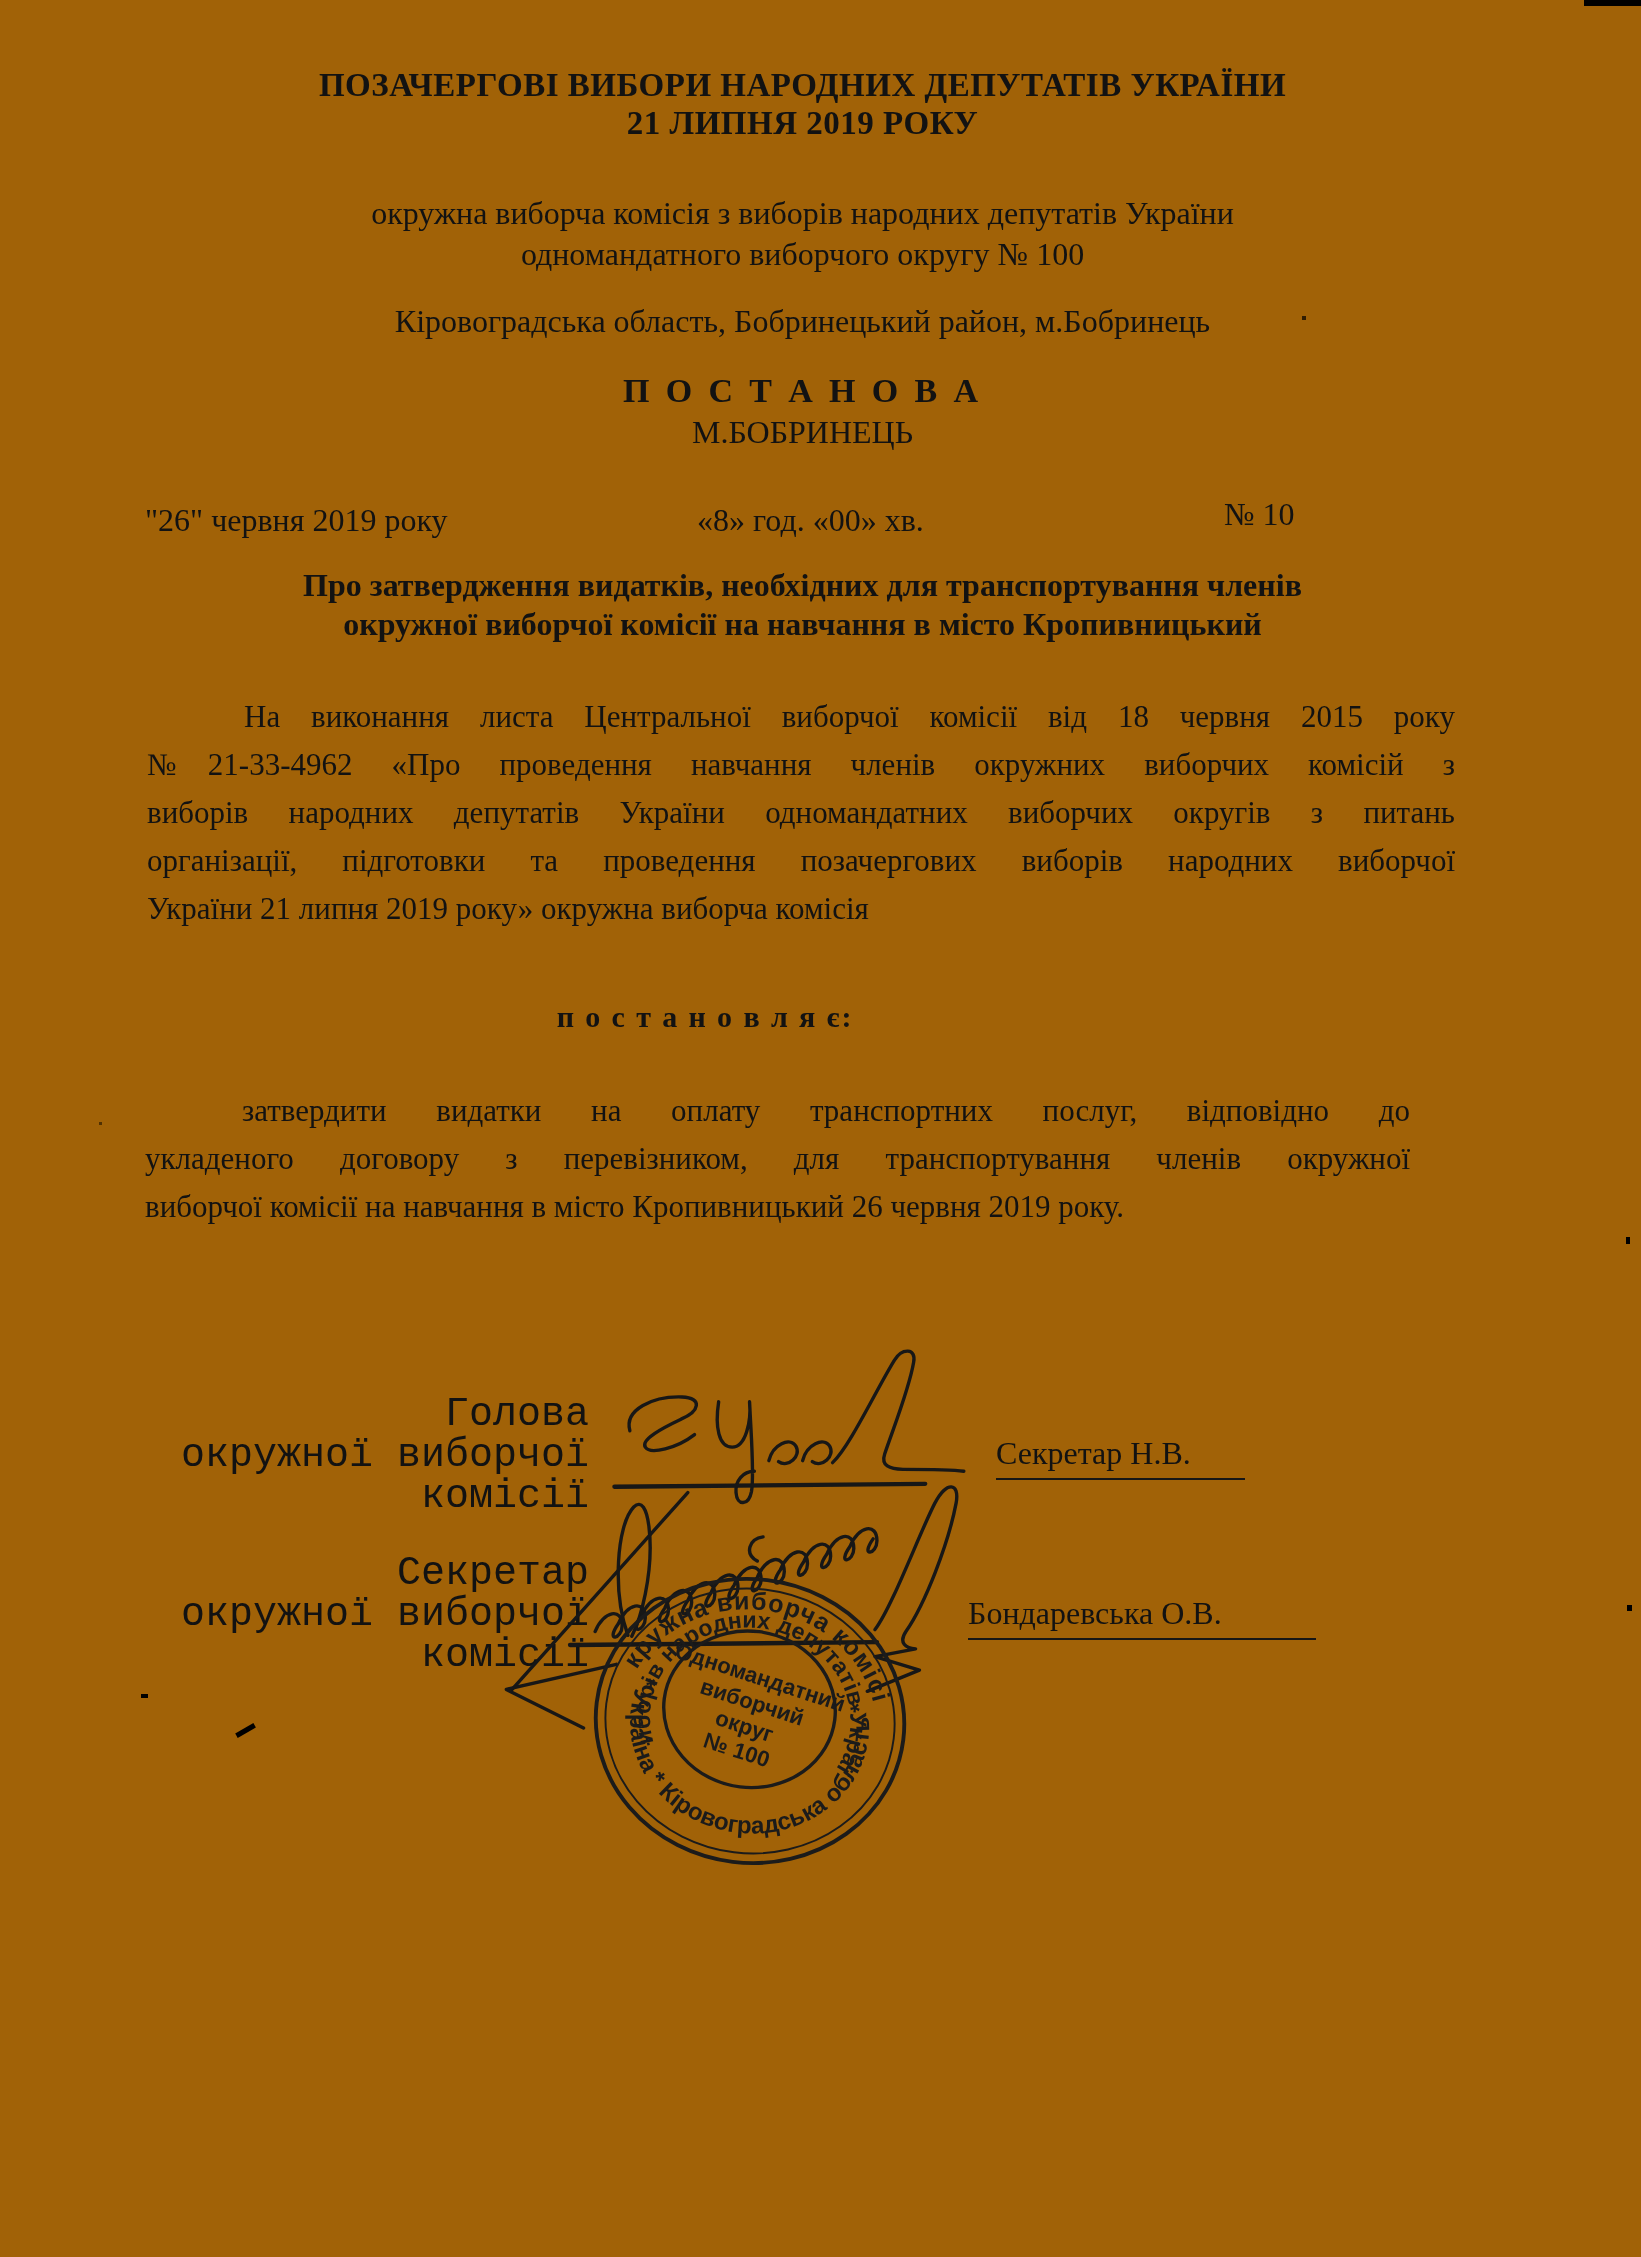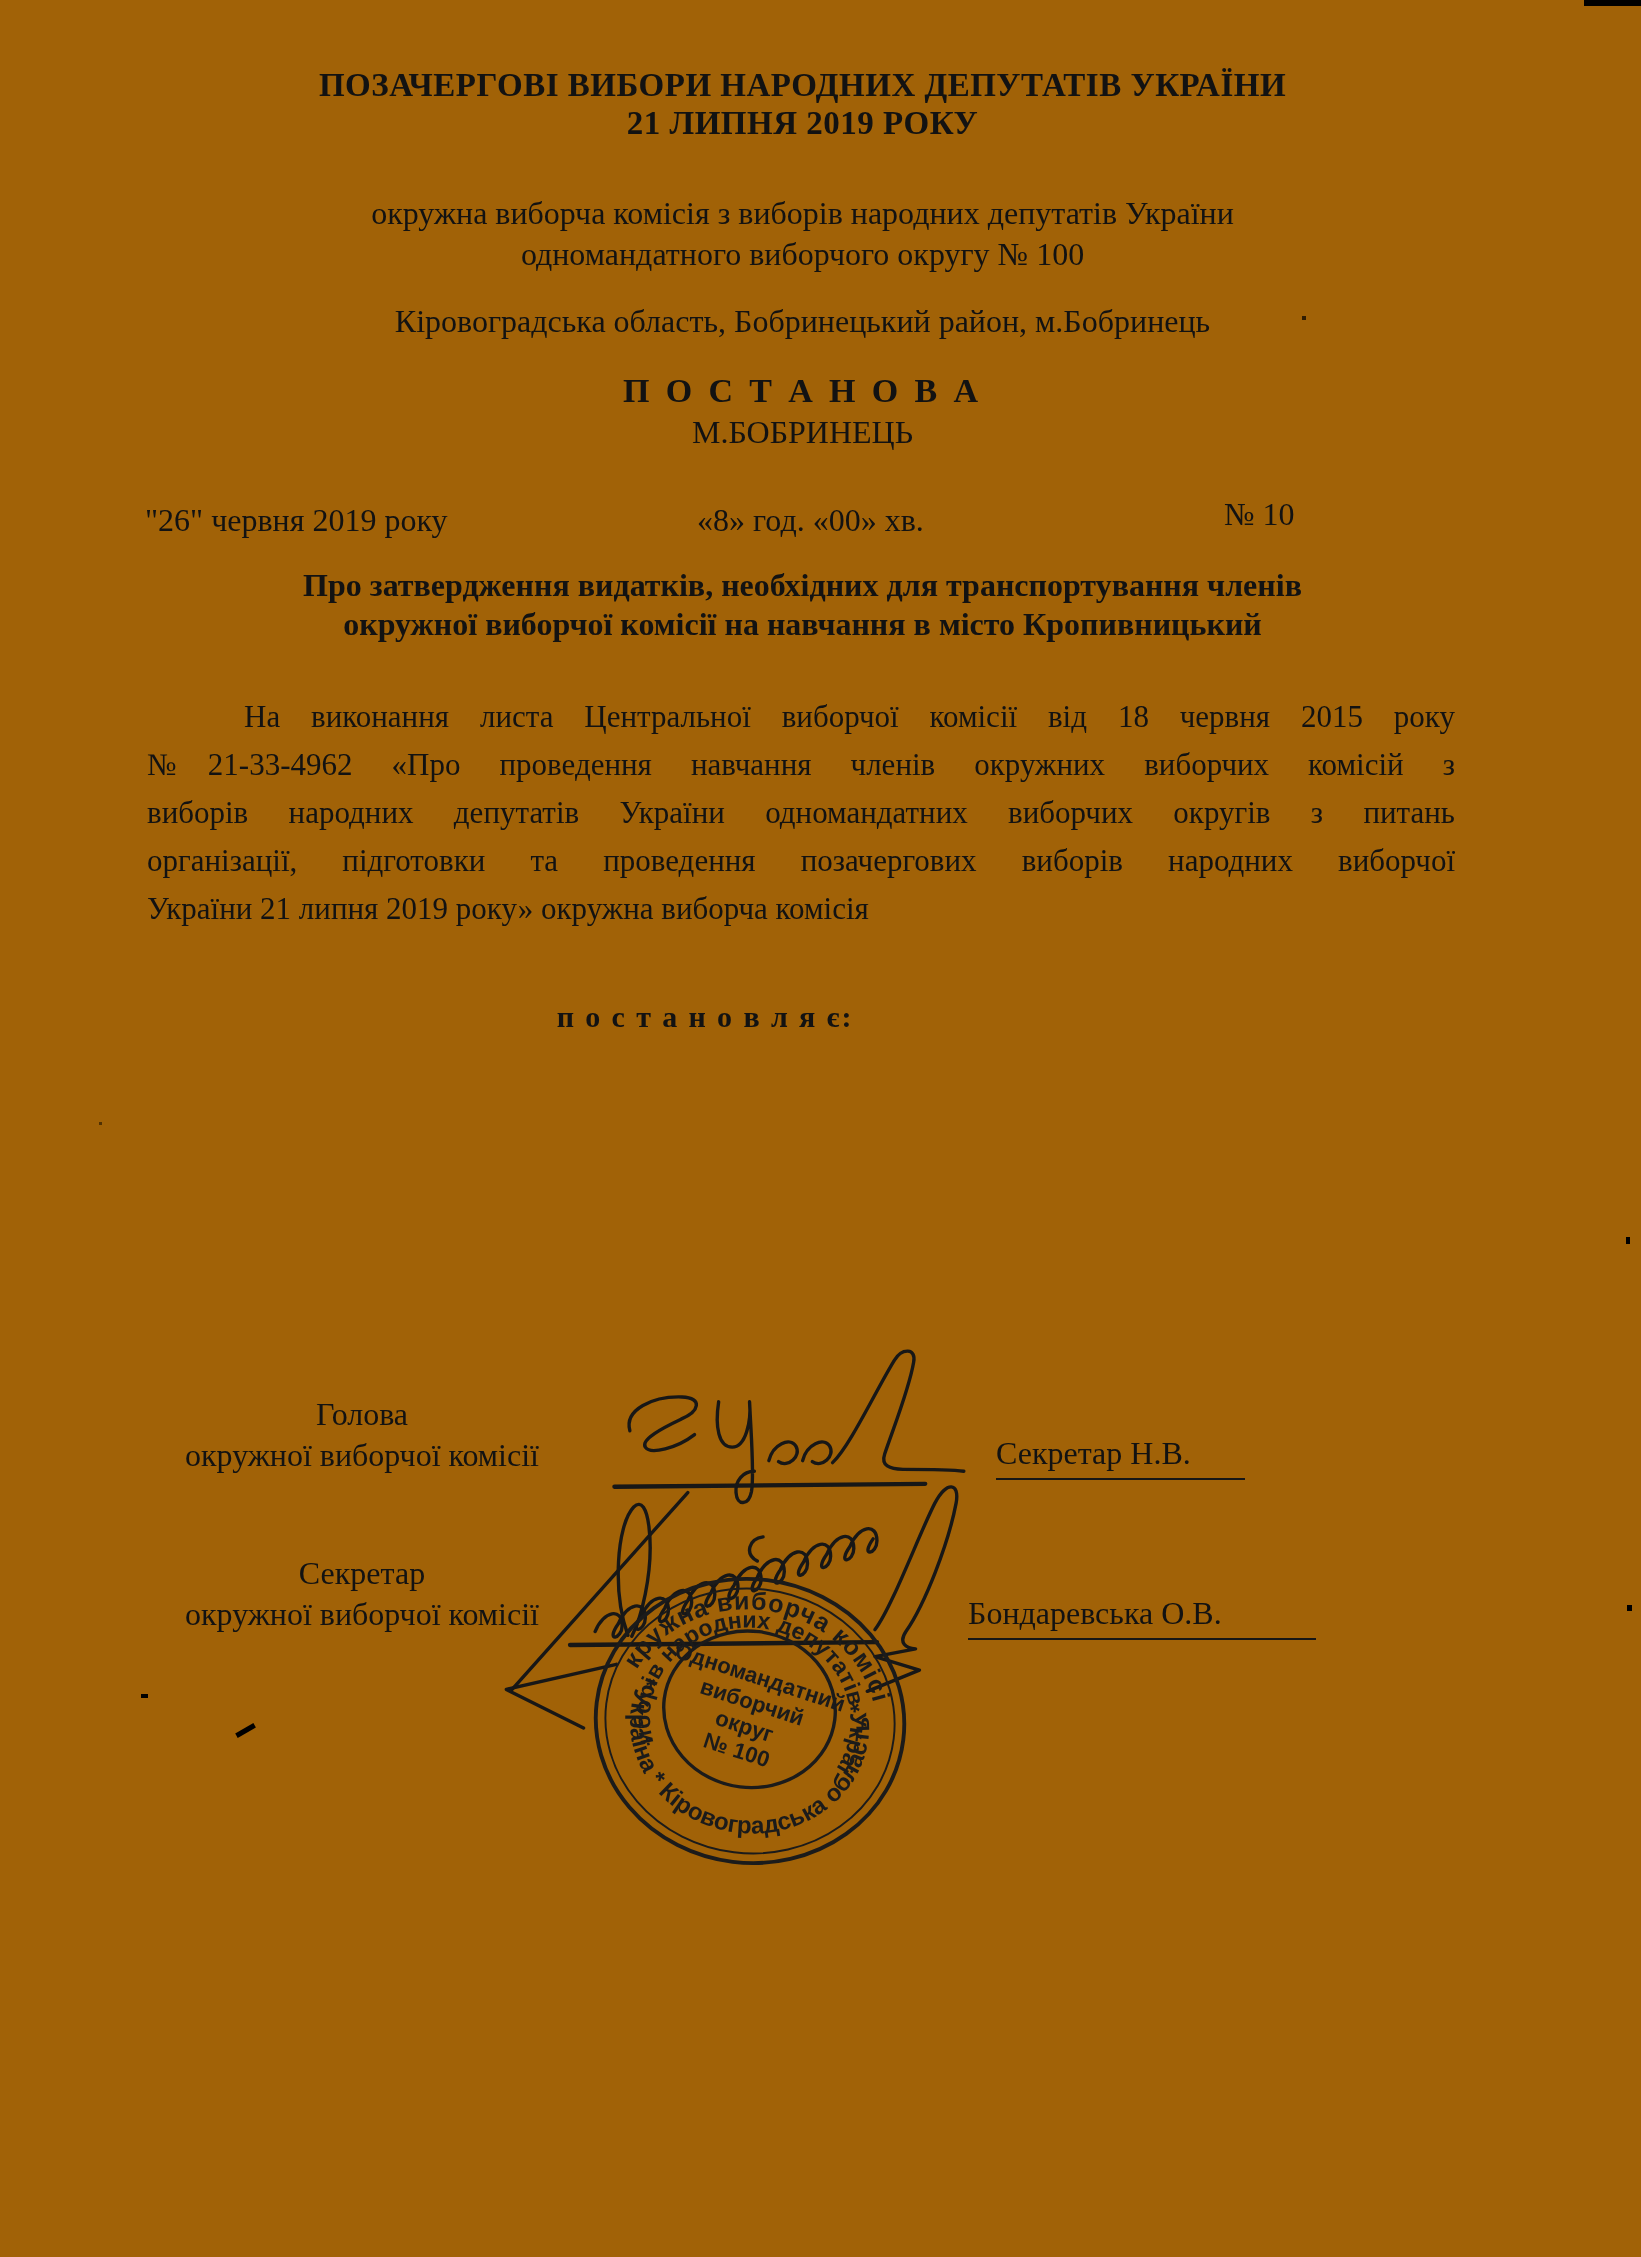--- a/index.html
+++ b/index.html
@@ -16,21 +16,21 @@
   .title{font-weight:bold;font-size:33px;line-height:39px;letter-spacing:0.5px;}
   .plain33{font-size:32px;line-height:41px;}
   .doctype{font-weight:bold;font-size:34px;letter-spacing:3.9px;}
   .meta-row{font-size:32px;}
   .subject{font-weight:bold;font-size:32px;line-height:40px;}
   .para{font-size:31px;line-height:48px;}
   .pline{text-align:justify;text-align-last:justify;}
   .pline.last{text-align-last:left;}
   .pline.indent{padding-left:97px;}
   .resolves{font-weight:bold;font-size:30px;letter-spacing:1.9px;}
-  .sig-label{font-size:32px;line-height:41px;text-align:center;}
+  .sig-label{font-size:40px;line-height:41px;text-align:right;font-family:Liberation Mono, monospace;}
   .sig-name{font-size:32px;border-bottom:2.9px solid #161616;padding-bottom:5.8px;}
   .artifact{background:#000;}
   svg{position:absolute;overflow:visible;}
   .stamp-ring-text{font-family:"Liberation Sans","DejaVu Sans",sans-serif;font-weight:600;fill:#1b1b1b;}
   .stamp-center-text{font-family:"Liberation Sans","DejaVu Sans",sans-serif;font-weight:600;fill:#1b1b1b;font-size:23px;text-anchor:middle;}
 </style>
 </head>
 <body>
 
 <div class="page">
@@ -56,20 +56,25 @@
   <div class="abs para" style="left:147px;top:693px;width:1308px;">
     <div class="pline indent">На виконання листа Центральної виборчої комісії від 18 червня 2015 року</div>
     <div class="pline">№21-33-4962 «Про проведення навчання членів окружних виборчих комісій з</div>
     <div class="pline">виборів народних депутатів України одномандатних виборчих округів з питань</div>
     <div class="pline">організації, підготовки та проведення позачергових виборів народних виборчої</div>
     <div class="pline last">України 21 липня 2019 року» окружна виборча комісія</div>
   </div>
 
   <div class="abs resolves" style="left:145px;width:1120px;text-align:center;top:1000px;">п о с т а н о в л я є:</div>
 
+  <div class="abs para" style="left:145px;top:1087px;width:1265px;">
+    <div class="pline indent">затвердити видатки на оплату транспортних послуг, відповідно до</div>
+    <div class="pline">укладеного договору з перевізником, для транспортування членів окружної</div>
+    <div class="pline last">виборчої комісії на навчання в місто Кропивницький 26 червня 2019 року.</div>
+  </div>
 
   <div class="abs sig-label" style="left:135px;top:1394px;width:454px;">
     <div>Голова</div>
     <div>окружної виборчої комісії</div>
   </div>
   <div class="abs sig-name" style="left:996px;top:1435px;width:249px;">Секретар Н.В.</div>
 
   <div class="abs sig-label" style="left:135px;top:1553px;width:454px;">
     <div>Секретар</div>
     <div>окружної виборчої комісії</div>

